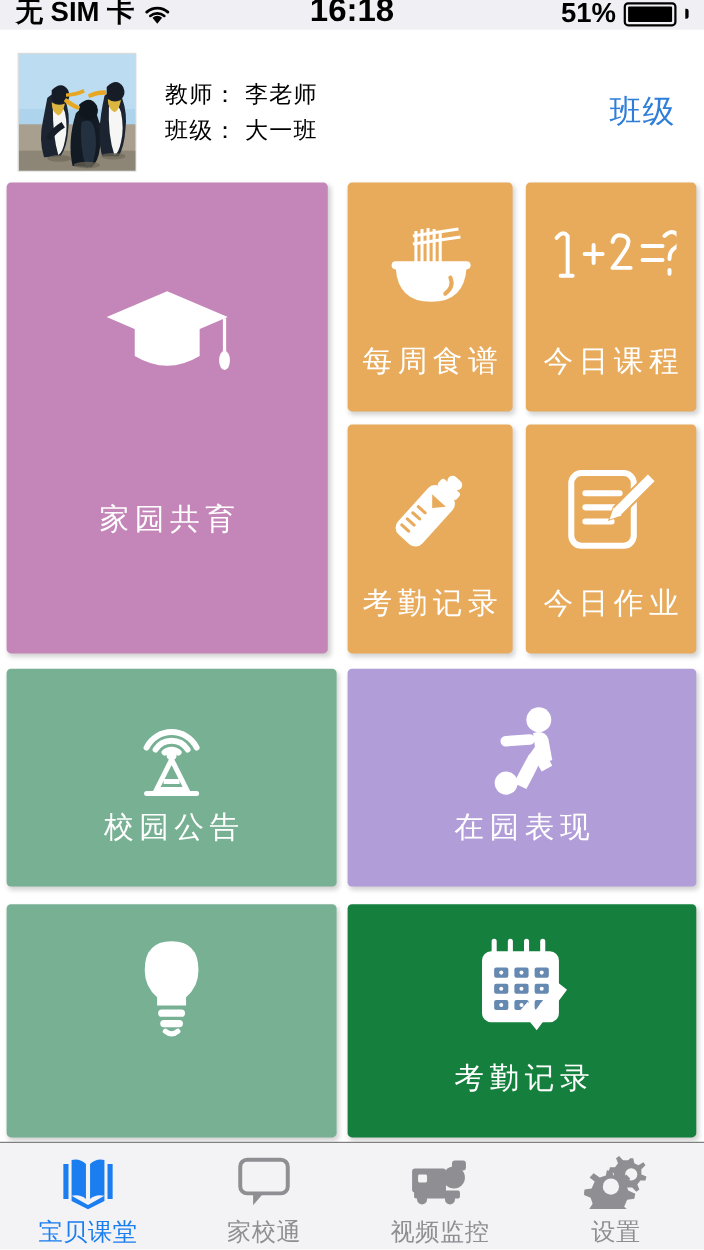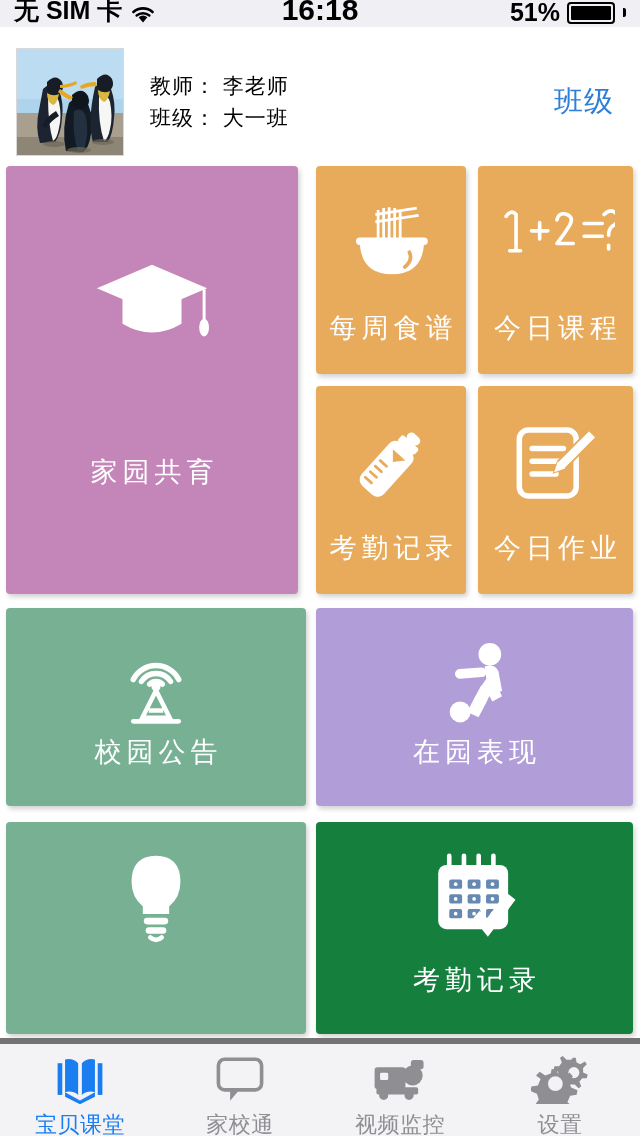--- a/index.html
+++ b/index.html
@@ -76,21 +76,21 @@
   #t-zybx { left:316px; top:442px; width:317px; height:198px; background:#b19dd8; }
   
   #t-bjtz { left:6px;   top:656px; width:300px; height:212px; background:#78b094; }
   #t-kqjl { left:316px; top:656px; width:317px; height:212px; background:#15803d; }
   .wide .ico { margin-top:30px; }
   .wide .lbl { position:absolute; bottom:36px; }
 
   
   .tabbar {
     position:absolute; left:0; bottom:0; width:640px; height:98px;
-    background:#f3f3f5; border-top:6px solid #737373;
+    background:#f3f3f5; border-top:1px solid #737373;
     display:flex; align-items:flex-start; padding-top:10px;
   }
   .tab {
     flex:1; display:flex; flex-direction:column; align-items:center;
     gap:4px; cursor:pointer;
   }
   .tab .ticon { height:52px; display:flex; align-items:center; justify-content:center; }
   .tab .tlabel { font-size:22px; color:#8e8e93; letter-spacing:.5px; }
   .tab.active .tlabel { color:#1a7ef0; }
 </style>

